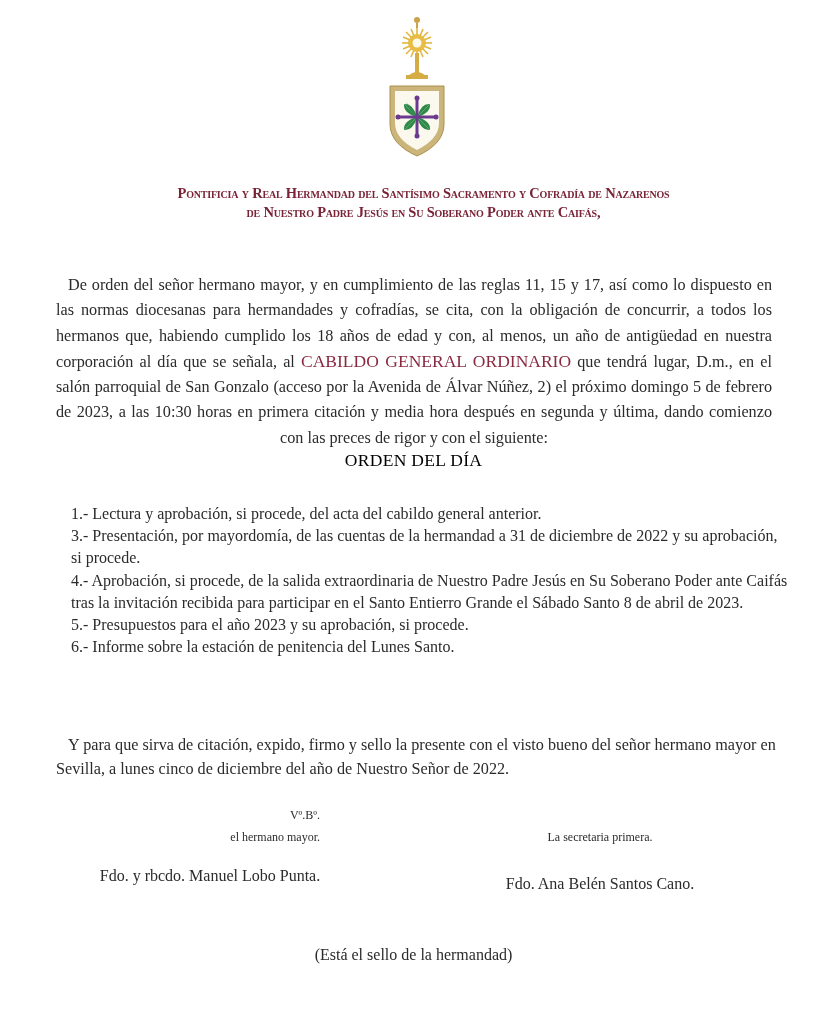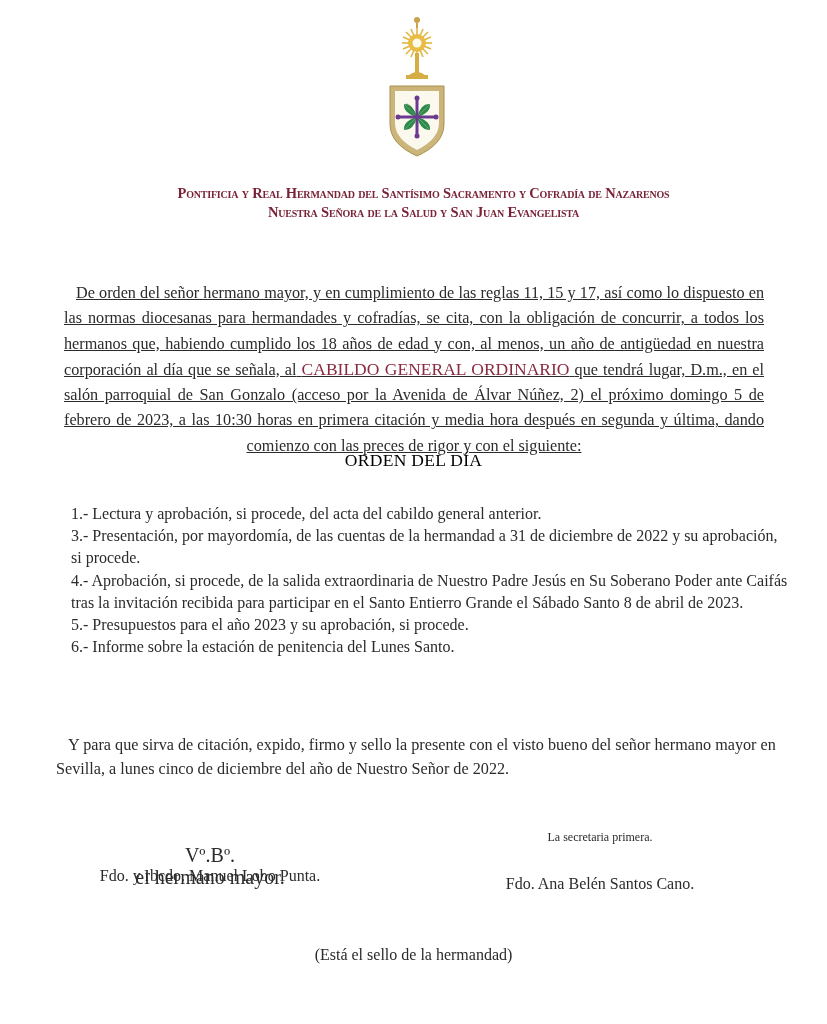--- a/index.html
+++ b/index.html
@@ -40,25 +40,24 @@
       position: absolute;
       top: 273px;
       left: 56px;
       width: 716px;
       font-size: 16.2px;
       line-height: 25.3px;
       text-align: center;
       text-align-last: left;
     }
     .intro p {
-      margin: 8px;
+      margin: 0;
       text-indent: 12px;
       text-align: justify;
       text-align-last: center;
-      text-decoration: underline;
     }
     .accent { color: #8a2a40; font-size: 17.5px; }
     .orden-title {
       position: absolute;
       top: 450px;
       left: 0;
       width: 827px;
       text-align: center;
       color: #000000;
       font-size: 17.5px;
@@ -83,24 +82,23 @@
       width: 720px;
       font-size: 16.2px;
       line-height: 24px;
     }
     .closing p { margin: 0; text-indent: 12px; }
     .sig-left {
       position: absolute;
       top: 804px;
       left: 100px;
       width: 220px;
-      text-align: center;
-      font-size: 20px;
+      text-align: right;
+      font-size: 12px;
       line-height: 22px;
-      margin-top: 40px;
     }
     .sig-right {
       position: absolute;
       top: 826px;
       left: 490px;
       width: 220px;
       text-align: center;
       font-size: 12px;
       line-height: 22px;
     }
@@ -176,21 +174,21 @@
       <circle cx="33" cy="92" r="2.5"></circle>
       <circle cx="33" cy="130" r="2.5"></circle>
       <circle cx="14" cy="111" r="2.5"></circle>
       <circle cx="52" cy="111" r="2.5"></circle>
     </g>
   </svg>
 </div>
 
 <div class="header">
   <div>Pontificia y Real Hermandad del Santísimo Sacramento y Cofradía de Nazarenos</div>
-  <div>Nuestra Señora de la Salud y San Juan Evangelista</div>
+  <div>de Nuestro Padre Jesús en Su Soberano Poder ante Caifás,</div>
 </div>
 
 <div class="intro">
   <p><span>De orden del señor hermano mayor, y en cumplimiento de las reglas 11, 15 y 17, así como lo dispuesto en las normas diocesanas para hermandades y cofradías, se cita, con la obligación de concurrir, a todos los hermanos que, habiendo cumplido los 18 años de edad y con, al menos, un año de antigüedad en nuestra corporación al día que se señala, al</span> <span class="accent">CABILDO GENERAL ORDINARIO</span> <span>que tendrá lugar, D.m., en el salón parroquial de San Gonzalo (acceso por la Avenida de Álvar Núñez, 2) el próximo domingo 5 de febrero de 2023, a las 10:30 horas en primera citación y media hora después en segunda y última, dando comienzo con las preces de rigor y con el siguiente:</span></p>
 </div>
 
 <div class="orden-title">ORDEN DEL DÍA</div>
 
 <ul class="orden-list">
   <li>1.- Lectura y aprobación, si procede, del acta del cabildo general anterior.</li>

